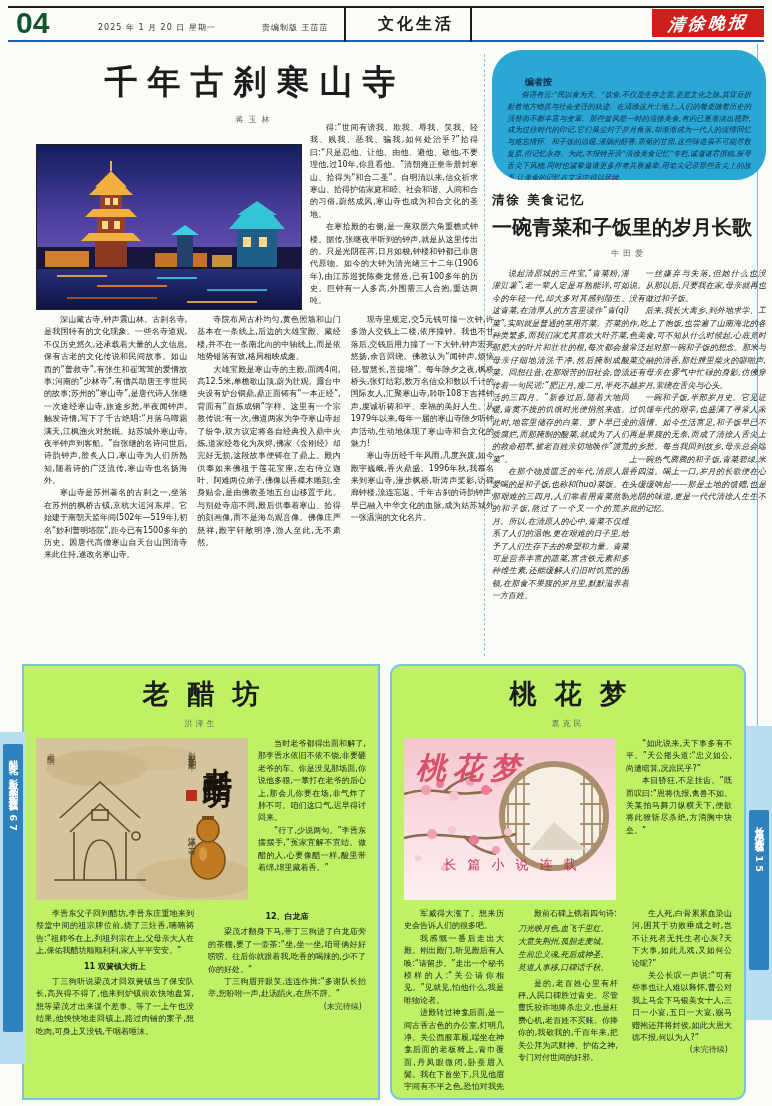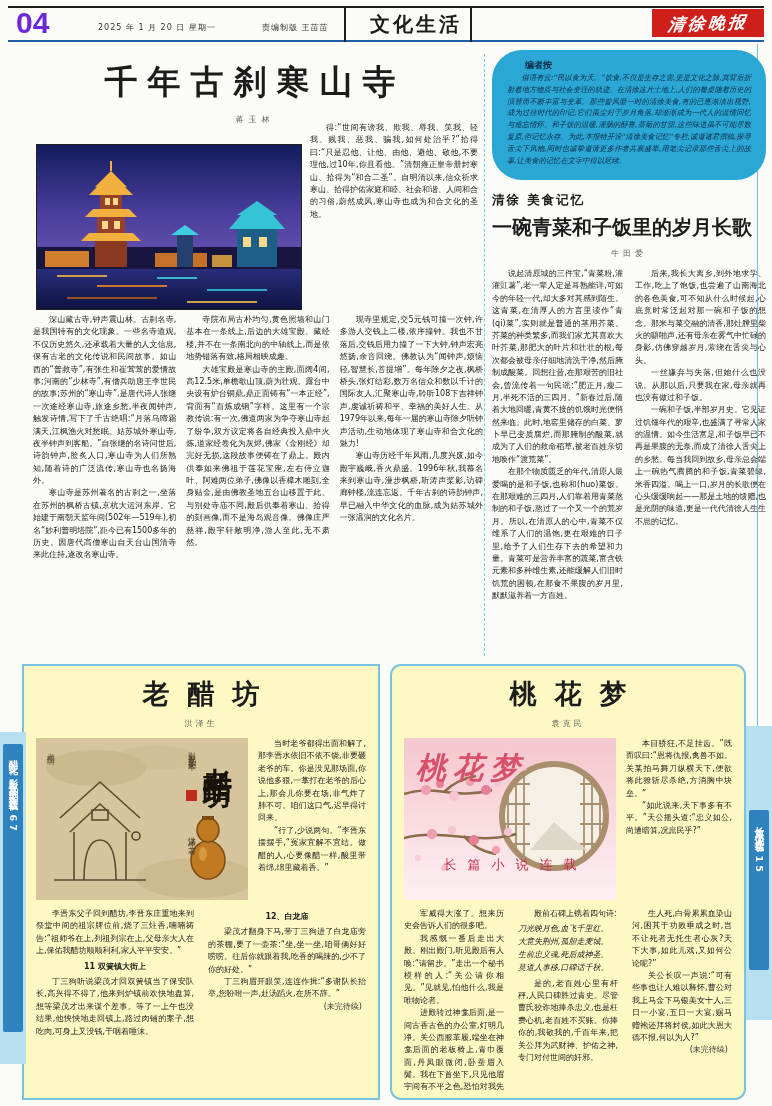--- a/index.html
+++ b/index.html
@@ -1,54 +1,54 @@
 <!DOCTYPE html>
 <html><head>
 <meta charset="utf-8">
 <style>
   * { margin:0; padding:0; box-sizing:border-box; }
   html,body { width:772px; height:1106px; background:#fbfbf8; font-family:"DejaVu Sans","Liberation Sans",sans-serif; color:#1c1c1c; overflow:hidden; }
   .abs { position:absolute; }
   
   .topline { left:8px; top:6px; width:756px; height:2px; background:#1c1c1c; }
   .botline { left:8px; top:40px; width:756px; height:2px; background:#1f5fae; }
-  .pageno  { left:16px; top:6px; font-size:30px; font-weight:900; color:#6d28d9; font-family:"Liberation Sans",sans-serif; }
+  .pageno  { left:16px; top:6px; font-size:30px; font-weight:900; color:#14532d; font-family:"Liberation Sans",sans-serif; }
   .dateline{ left:98px; top:22px; font-size:8px; color:#333; display:flex; gap:46px; letter-spacing:1px; }
   .secbox  { left:344px; top:6px; width:128px; height:36px; border-left:2px solid #1c1c1c; border-right:2px solid #1c1c1c; display:flex; align-items:center; justify-content:center; }
-  .secbox span { font-size:20px; font-weight:900; letter-spacing:3px;margin-left:16px; }
+  .secbox span { font-size:16px; font-weight:900; letter-spacing:3px;margin-left:16px; }
   .masthead{ left:652px; top:9px; width:112px; height:28px; background:#cf1f1a; display:flex; align-items:center; justify-content:center; }
   .masthead span { color:#fff; font-family:"Liberation Serif",serif; font-style:italic; font-weight:700; font-size:17px; letter-spacing:3px; transform:skewX(-8deg) rotate(-2deg); }
   
   .vdash { left:484px; top:54px; width:0; height:602px; border-left:1px dashed #7cc8e6; }
   .vsolid{ left:757px; top:44px; width:1px; height:688px; background:#6fc0e0; }
   
   .col { font-size:8px; line-height:1.55; text-align:justify; overflow:hidden; color:#1b1b1b; }
   .col p { text-indent:2em; margin:0; }
   .col .sub { font-weight:bold; text-align:center; text-indent:0; margin:3px 0; }
   .endmark { text-align:right; padding-right:4px; text-indent:0 !important; color:#333; }
   
   .left-main { left:30px; top:50px; width:450px; height:612px; }
   .m-title { text-align:center; font-size:33px; font-weight:900; letter-spacing:10px; margin-top:10px; font-family:Liberation Mono, monospace; }
   .m-author{ text-align:center; font-size:8px; color:#666; margin-top:9px; letter-spacing:5px; }
   .photo { left:6px; top:94px; width:266px; height:166px; overflow:hidden; border:1px solid #222; }
   .m-side { right:2px; top:72px; width:168px; height:192px; }
-  .m-bottom { left:3px; top:264px; width:450px; height:344px; display:flex; gap:10px; }
+  .m-bottom { left:14px; top:264px; width:450px; height:344px; display:flex; gap:10px; }
   .m-bottom .col { flex:1; height:100%; }
   
   .right-main { left:492px; top:50px; width:274px; height:612px; }
-  .notebox { width:274px; height:130px; background:#2aa7d4; border-radius:30px; padding:9px 15px; overflow:hidden; }
+  .notebox { width:274px; height:130px; background:#2aa7d4; border-radius:30px; padding:26px 15px; overflow:hidden; }
   .notebox .nlabel { font-size:9px; font-weight:bold; color:#0e2a46; text-indent:2em; }
   .notebox .nbody { font-size:7.3px; line-height:1.62; font-style:italic; color:#0e2a46; text-align:justify; text-indent:2em; }
   .kicker { margin-top:12px; font-size:12.5px; font-weight:900; letter-spacing:2px; }
   .f-title { font-size:20px; font-weight:900; margin-top:5px; text-align:left; }
   .f-author{ text-align:center; font-size:8px; color:#666; margin-top:7px; letter-spacing:4px; }
-  .f-cols { margin-top:9px; display:flex; gap:12px; height:388px; }
+  .f-cols { margin-top:9px; display:flex; height:388px;font-style:italic; }
   .f-cols .col { flex:1; height:100%; }
   
-  .box { top:664px; width:358px; height:436px; border:2px solid #79c3e2; background:#fef9c3; }
+  .box { top:664px; width:358px; height:436px; border:2px solid #79c3e2; background:#bef264; }
   .box.l { left:22px; } .box.r { left:390px; width:356px;border-radius:11px; }
   .b-title { text-align:center; font-size:27px; font-weight:900; letter-spacing:18px; text-indent:18px; margin-top:10px; }
   .b-author{ text-align:center; font-size:8px; color:#666; margin-top:6px; letter-spacing:3px; }
   .b-top { display:flex; gap:10px; padding:9px 12px 0; height:172px; }
   .art { width:212px; height:162px; position:relative; flex:none; overflow:hidden; }
   .b-side { flex:1; height:162px; }
   .b-cols { display:flex; gap:14px; padding:7px 12px 0; height:194px; }
   .b-cols .col { flex:1; height:100%; }
   
   .vtext { position:absolute; writing-mode:vertical-rl; }
@@ -137,20 +137,21 @@
         <rect x="120" y="132" width="40" height="2" fill="#3ed0e0"></rect>
         <rect x="170" y="144" width="60" height="2" fill="#35c3d6"></rect>
         <rect x="30" y="152" width="90" height="2" fill="#b25a1e"></rect>
         <rect x="150" y="156" width="70" height="2" fill="#f0b54a"></rect>
       </g>
     </svg>
   </div>
 
   <div class="abs m-side col">
     <p>得:“世间有谤我、欺我、辱我、笑我、轻我、贱我、恶我、骗我,如何处治乎?”拾得曰:“只是忍他、让他、由他、避他、敬他,不要理他,过10年,你且看他。”清朝雍正皇帝册封寒山、拾得为“和合二圣”。自明清以来,信众祈求寒山、拾得护佑家庭和睦、社会和谐、人间和合的习俗,蔚然成风,寒山寺也成为和合文化的圣地。</p>
+    <p>在寒拾殿的右侧,是一座双层六角重檐式钟楼。据传,张继夜半听到的钟声,就是从这里传出的。只是光阴荏苒,日月如梭,钟楼和钟都已非唐代原物。如今的大钟为清光绪三十二年(1906年),由江苏巡抚陈夔龙督造,已有100多年的历史。巨钟有一人多高,外围需三人合抱,重达两吨。</p>
   </div>
 
   <div class="abs m-bottom">
     <div class="col">
       <p>深山藏古寺,钟声震山林。古刹名寺,是我国特有的文化现象。一些名寺道观,不仅历史悠久,还承载着大量的人文信息,保有古老的文化传说和民间故事。如山西的“普救寺”,有张生和崔莺莺的爱情故事;河南的“少林寺”,有僧兵助唐王李世民的故事;苏州的“寒山寺”,是唐代诗人张继一次途经寒山寺,旅途乡愁,半夜闻钟声,触发诗情,写下了千古绝唱:“月落乌啼霜满天,江枫渔火对愁眠。姑苏城外寒山寺,夜半钟声到客船。”自张继的名诗问世后,诗韵钟声,脍炙人口,寒山寺为人们所熟知,随着诗的广泛流传,寒山寺也名扬海外。</p>
       <p>寒山寺是苏州著名的古刹之一,坐落在苏州的枫桥古镇,京杭大运河东岸。它始建于南朝天监年间(502年—519年),初名“妙利普明塔院”,距今已有1500多年的历史。因唐代高僧寒山自天台山国清寺来此住持,遂改名寒山寺。</p>
     </div>
     <div class="col">
       <p>寺院布局古朴均匀,黄色照墙和山门基本在一条线上,后边的大雄宝殿、藏经楼,并不在一条南北向的中轴线上,而是依地势错落有致,格局相映成趣。</p>
       <p>大雄宝殿是寒山寺的主殿,面阔4间,高12.5米,单檐歇山顶,蔚为壮观。露台中央设有炉台铜鼎,鼎正面铸有“一本正经”,背面有“百炼成钢”字样。这里有一个宗教传说:有一次,佛道两家为争夺寒山寺起了纷争,双方议定将各自经典投入鼎中火炼,道家经卷化为灰烬,佛家《金刚经》却完好无损,这段故事便铸在了鼎上。殿内供奉如来佛祖于莲花宝座,左右侍立迦叶、阿难两位弟子,佛像以香樟木雕刻,全身贴金,是由佛教圣地五台山移置于此。与别处寺庙不同,殿后供奉着寒山、拾得的刻画像,而不是海岛观音像。佛像庄严慈祥,殿宇轩敞明净,游人至此,无不肃然。</p>
@@ -169,22 +170,22 @@
   </div>
   <div class="kicker">清徐 美食记忆</div>
   <div class="f-title">一碗青菜和子饭里的岁月长歌</div>
   <div class="f-author">牛田爱</div>
   <div class="f-cols">
     <div class="col">
       <p>说起清原城的三件宝,“青菜粉,灌灌豇薯”,老一辈人定是耳熟能详,可如今的年轻一代,却大多对其感到陌生。这青菜,在清厚人的方言里读作“青(qi)菜”,实则就是普通的茎用芥菜。芥菜的种类繁多,而我们家尤其喜欢大叶芥菜,那肥大的叶片和壮壮的根,每次都会被母亲仔细地清洗干净,然后腌制成酸菜。回想往昔,在那艰苦的旧社会,曾流传着一句民谣:“肥正月,瘦二月,半死不活的三四月。”新春过后,随着大地回暖,青黄不接的饥饿时光便悄然来临。此时,地窖里储存的白菜、萝卜早已变质腐烂,而那腌制的酸菜,就成为了人们的救命稻草,被老百姓亲切地唤作“渡荒菜”。</p>
       <p>在那个物质匮乏的年代,清原人最爱喝的是和子饭,也称和(huo)菜饭。在那艰难的三四月,人们靠着用青菜熬制的和子饭,熬过了一个又一个的荒岁月。所以,在清原人的心中,青菜不仅维系了人们的温饱,更在艰难的日子里,给予了人们生存下去的希望和力量。青菜可是营养丰富的蔬菜,富含铁元素和多种维生素,还能缓解人们旧时饥荒的困顿,在那食不果腹的岁月里,默默滋养着一方百姓。</p>
     </div>
     <div class="col">
+      <p>一丝嫌弃与失落,但她什么也没说。从那以后,只要我在家,母亲就再也没有做过和子饭。</p>
       <p>后来,我长大离乡,到外地求学、工作,吃上了饱饭,也尝遍了山南海北的各色美食,可不知从什么时候起,心底竟时常泛起对那一碗和子饭的想念。那米与菜交融的清香,那灶膛里柴火的噼啪声,还有母亲在雾气中忙碌的身影,仿佛穿越岁月,萦绕在舌尖与心头。</p>
-      <p>一丝嫌弃与失落,但她什么也没说。从那以后,只要我在家,母亲就再也没有做过和子饭。</p>
       <p>一碗和子饭,半部岁月史。它见证过饥馑年代的艰辛,也盛满了寻常人家的温情。如今生活富足,和子饭早已不再是果腹的无奈,而成了清徐人舌尖上的乡愁。每当我回到故乡,母亲总会端上一碗热气腾腾的和子饭,青菜碧绿,米香四溢。喝上一口,岁月的长歌便在心头缓缓响起——那是土地的馈赠,也是光阴的味道,更是一代代清徐人生生不息的记忆。</p>
     </div>
   </div>
 </div>
 
 <div class="abs box l">
   <div class="b-title">老醋坊</div>
   <div class="b-author">洪泽生</div>
   <div class="b-top">
     <div class="art">
@@ -290,22 +291,22 @@
           <circle cx="104" cy="94" r="4" fill="#f6c5d0"></circle>
             <circle cx="14" cy="120" r="3" fill="#f6c5d0" opacity="0.7"></circle>
           <circle cx="40" cy="130" r="3" fill="#ee9fb0" opacity="0.6"></circle>
             <circle cx="120" cy="30" r="3" fill="#f6c5d0" opacity="0.6"></circle>
         </g>
       </svg>
       <div class="banner-title">桃花梦</div>
       <div class="banner-series">长篇小说连载</div>
     </div>
     <div class="b-side col">
+      <p>“如此说来,天下事多有不平。”天公摇头道:“忠义如公,尚遭暗算,况庶民乎?”</p>
       <p>本目骄狂,不足挂齿。”既而叹曰:“恩将仇报,禽兽不如。关某拍马舞刀纵横天下,便欲将此獠斩尽杀绝,方消胸中块垒。”</p>
-      <p>“如此说来,天下事多有不平。”天公摇头道:“忠义如公,尚遭暗算,况庶民乎?”</p>
     </div>
   </div>
   <div class="b-cols">
     <div class="col">
       <p>军威得大涨了。想来历史会告诉人们的很多吧。</p>
       <p>我感慨一番后走出大殿。刚出殿门,听见殿后有人唤:“请留步。”走出一个秘书模样的人:“关公请你相见。”见就见,怕他什么,我是唯物论者。</p>
       <p>进殿转过神龛后面,是一间古香古色的办公室,灯明几净。关公西服革履,端坐在神龛后面的老板椅上,青巾覆面,丹凤眼微闭,卧蚕眉入鬓。我在下首坐下,只见他眉宇间有不平之色,恐怕对我先前的言语有些愠怒。</p>
     </div>
     <div class="col">
       <p>殿前石碑上镌着四句诗:</p>

